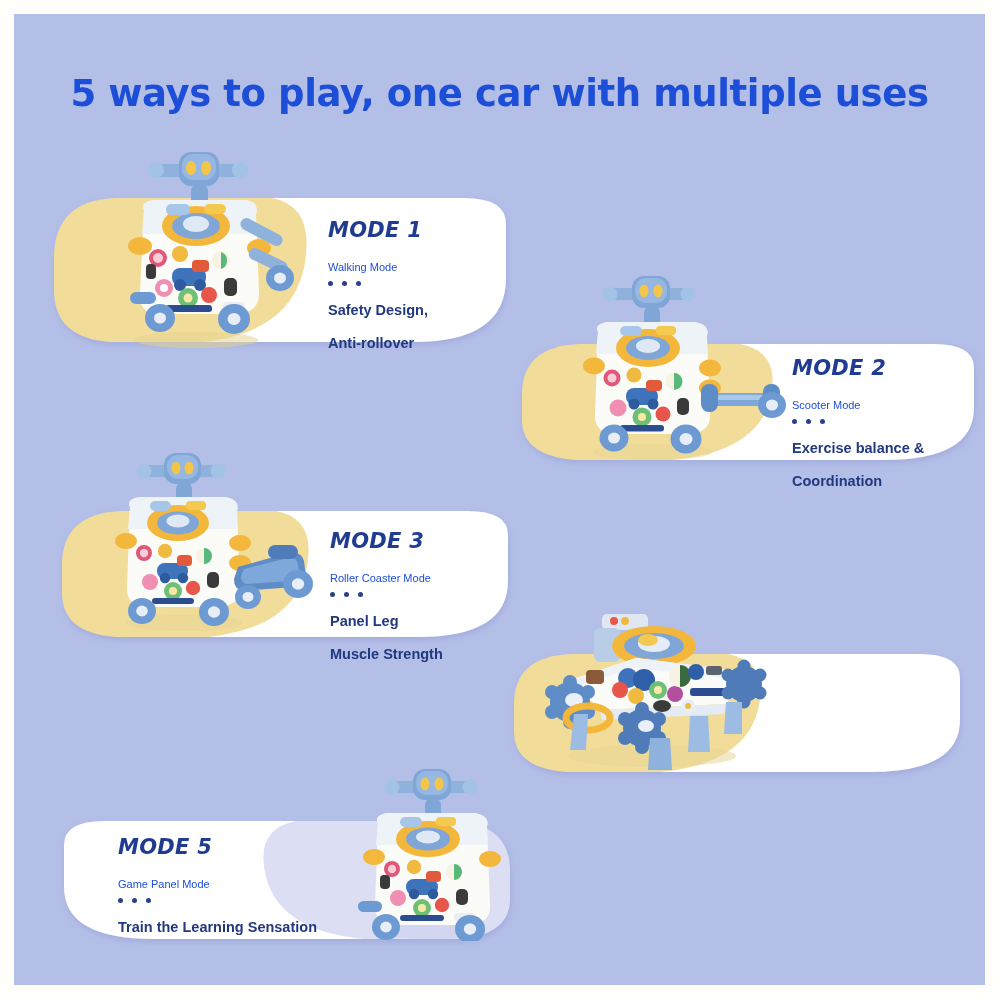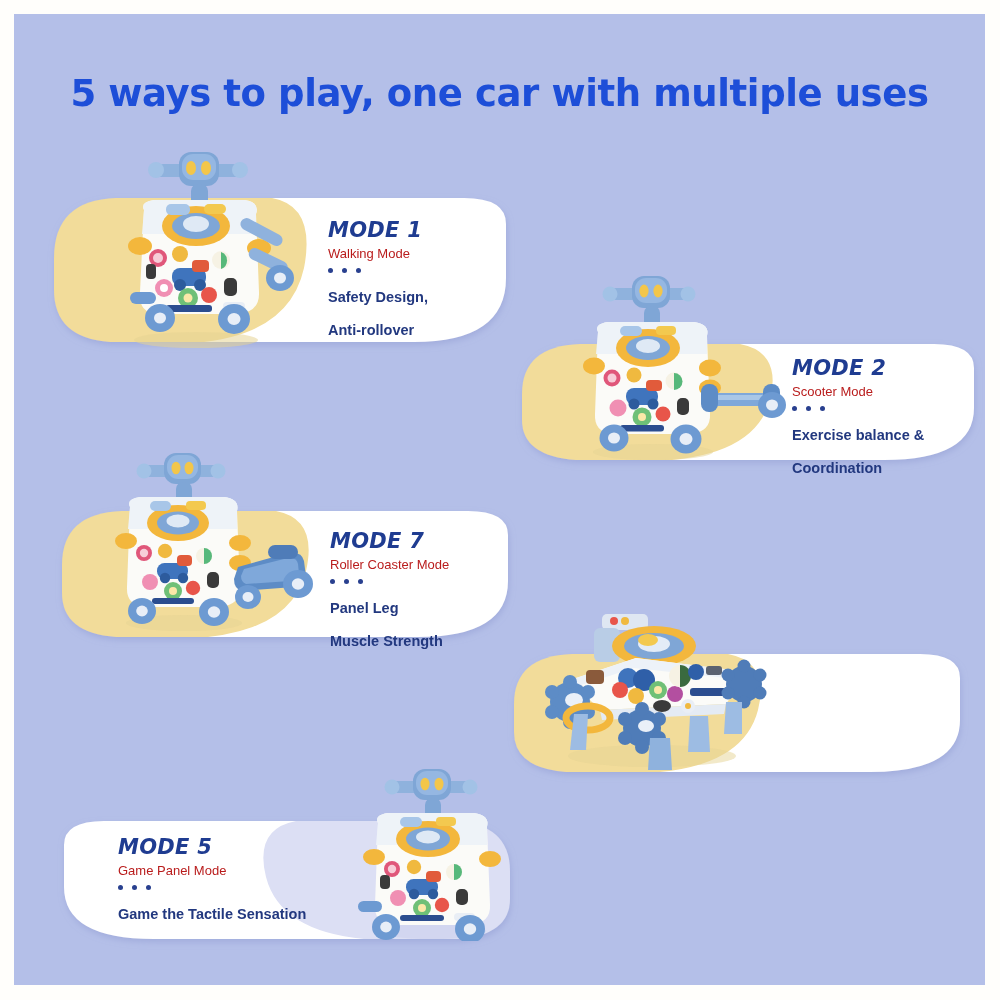--- a/index.html
+++ b/index.html
@@ -42,23 +42,23 @@
   .mode-label {
     font-family: "DejaVu Sans", sans-serif;
     font-style: italic;
     font-weight: bold;
     font-size: 21px;
     color: #1f3c91;
     letter-spacing: 0.3px;
     white-space: nowrap;
   }
   .mode-sub {
-    font-size: 13px;
-    color: #b91c1c;
-    margin-top: 3px;
+    font-size: 11px;
+    color: #1d4ed8;
+    margin-top: 18px;
     white-space: nowrap;
   }
   .dots { margin: 7px 0 6px 0; display: flex; gap: 9px; }
   .dots i { width: 5px; height: 5px; border-radius: 50%; background: #29408f; display: block; }
   .dots.right { justify-content: flex-end; }
   .mode-benefit {
     font-size: 14.5px;
     font-weight: bold;
     color: #22387f;
     white-space: nowrap;
@@ -292,21 +292,21 @@
         <ellipse cx="156" cy="156" rx="13" ry="12" fill="#6d9ad2"></ellipse>
         <ellipse cx="156" cy="156" rx="5.5" ry="5" fill="#e8eef7"></ellipse>
         <ellipse cx="50" cy="170" rx="14" ry="13" fill="#6d9ad2"></ellipse>
         <ellipse cx="50" cy="170" rx="5.8" ry="5.4" fill="#e8eef7"></ellipse>
         <ellipse cx="122" cy="171" rx="15" ry="14" fill="#6d9ad2"></ellipse>
         <ellipse cx="122" cy="171" rx="6.2" ry="5.8" fill="#e8eef7"></ellipse>
       </svg>
     </div>
 
     <div class="txt" style="left:268px; top:32px;">
-      <div class="mode-label">MODE 7</div>
+      <div class="mode-label">MODE 3</div>
       <div class="mode-sub">Roller Coaster Mode</div>
       <div class="dots">
           <i></i>
           <i></i>
           <i></i>
         </div>
       <div class="mode-benefit">
         <div>Panel Leg</div>
         <div>Muscle Strength</div>
       </div>
@@ -452,18 +452,18 @@
 
     <div class="txt" style="left:58px; top:26px;">
       <div class="mode-label">MODE 5</div>
       <div class="mode-sub">Game Panel Mode</div>
       <div class="dots">
           <i></i>
           <i></i>
           <i></i>
         </div>
       <div class="mode-benefit">
-        <div>Game the Tactile Sensation</div>
+        <div>Train the Learning Sensation</div>
       </div>
     </div>
   </div>
 
 </div>
 
 </body></html>

